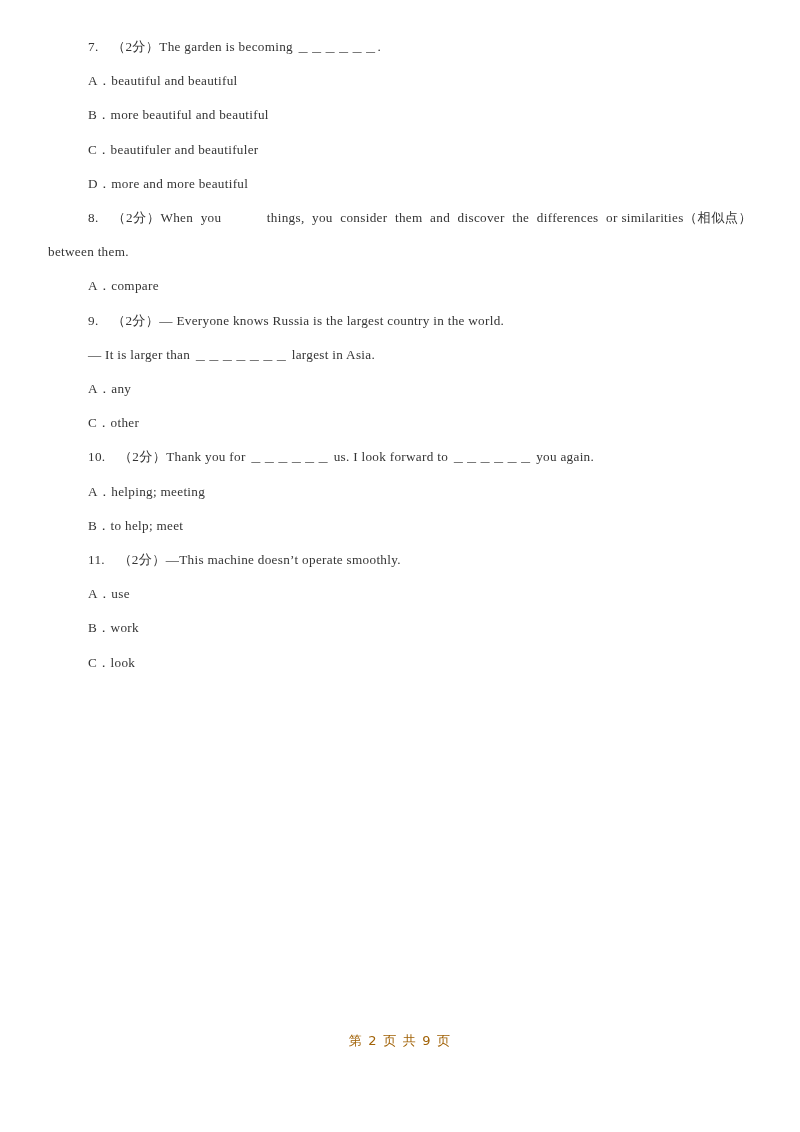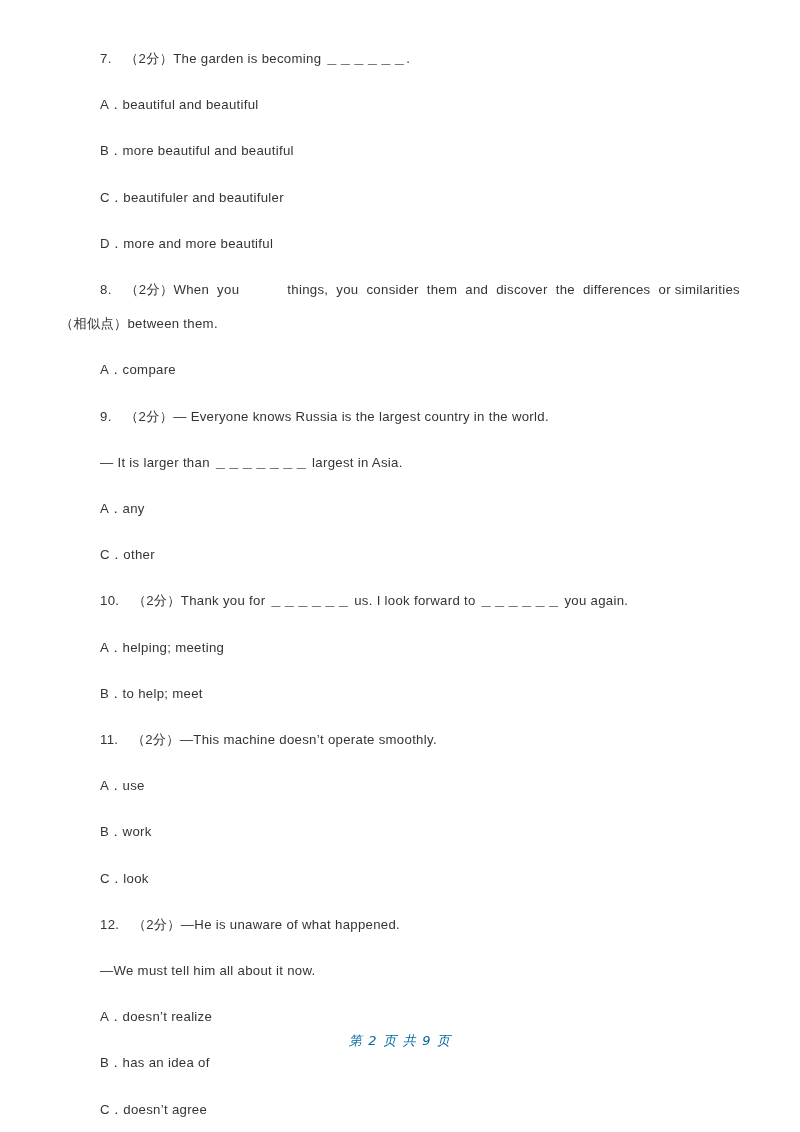--- a/index.html
+++ b/index.html
@@ -27,27 +27,27 @@
 
   .content {
     position: absolute;
     left: 48px;
     top: 30px;
     width: 704px;
   }
 
   
   .line {
-    font-family: Liberation Sans, sans-serif;
+    font-family: Liberation Serif, serif;
     font-size: 13.2px;
     line-height: 34.2px;
     color: #343434;
     letter-spacing: 0.3px;
     white-space: pre-wrap;
-    margin: 12px;
+    margin: 0;
   }
 
   
   .stem {
     text-indent: 40px;
     text-align: justify;
     text-justify: inter-word;
   }
 
   
@@ -63,23 +63,22 @@
   }
 
   .footer {
     position: absolute;
     left: 0;
     top: 1032px;
     width: 800px;
     text-align: center;
     font-family: "DejaVu Sans", "Liberation Sans", sans-serif;
     font-size: 13px;
-    color: #0369a1;
+    color: #a16207;
     letter-spacing: 1.2px;
-    font-style: italic;
   }
 </style>
 </head>
 <body>
 
 <div class="page">
 
   <div class="content">
 
     <div>
@@ -108,25 +107,18 @@
       <p class="line option">B．to help; meet</p>
     </div>
 
     <div>
       <p class="line stem">11.　（2分）—This machine doesn’t operate smoothly.</p>
       <p class="line option">A．use</p>
       <p class="line option">B．work</p>
       <p class="line option">C．look</p>
     </div>
 
-    <div>
-      <p class="line stem">12.　（2分）—He is unaware of what happened.</p>
-      <p class="line stem-cont">—We must tell him all about it now.</p>
-      <p class="line option">A．doesn’t realize</p>
-      <p class="line option">B．has an idea of</p>
-      <p class="line option">C．doesn’t agree</p>
-    </div>
 
   </div>
 
   <div class="footer">第 2 页 共 9 页</div>
 
 </div>
 
 </body></html>

